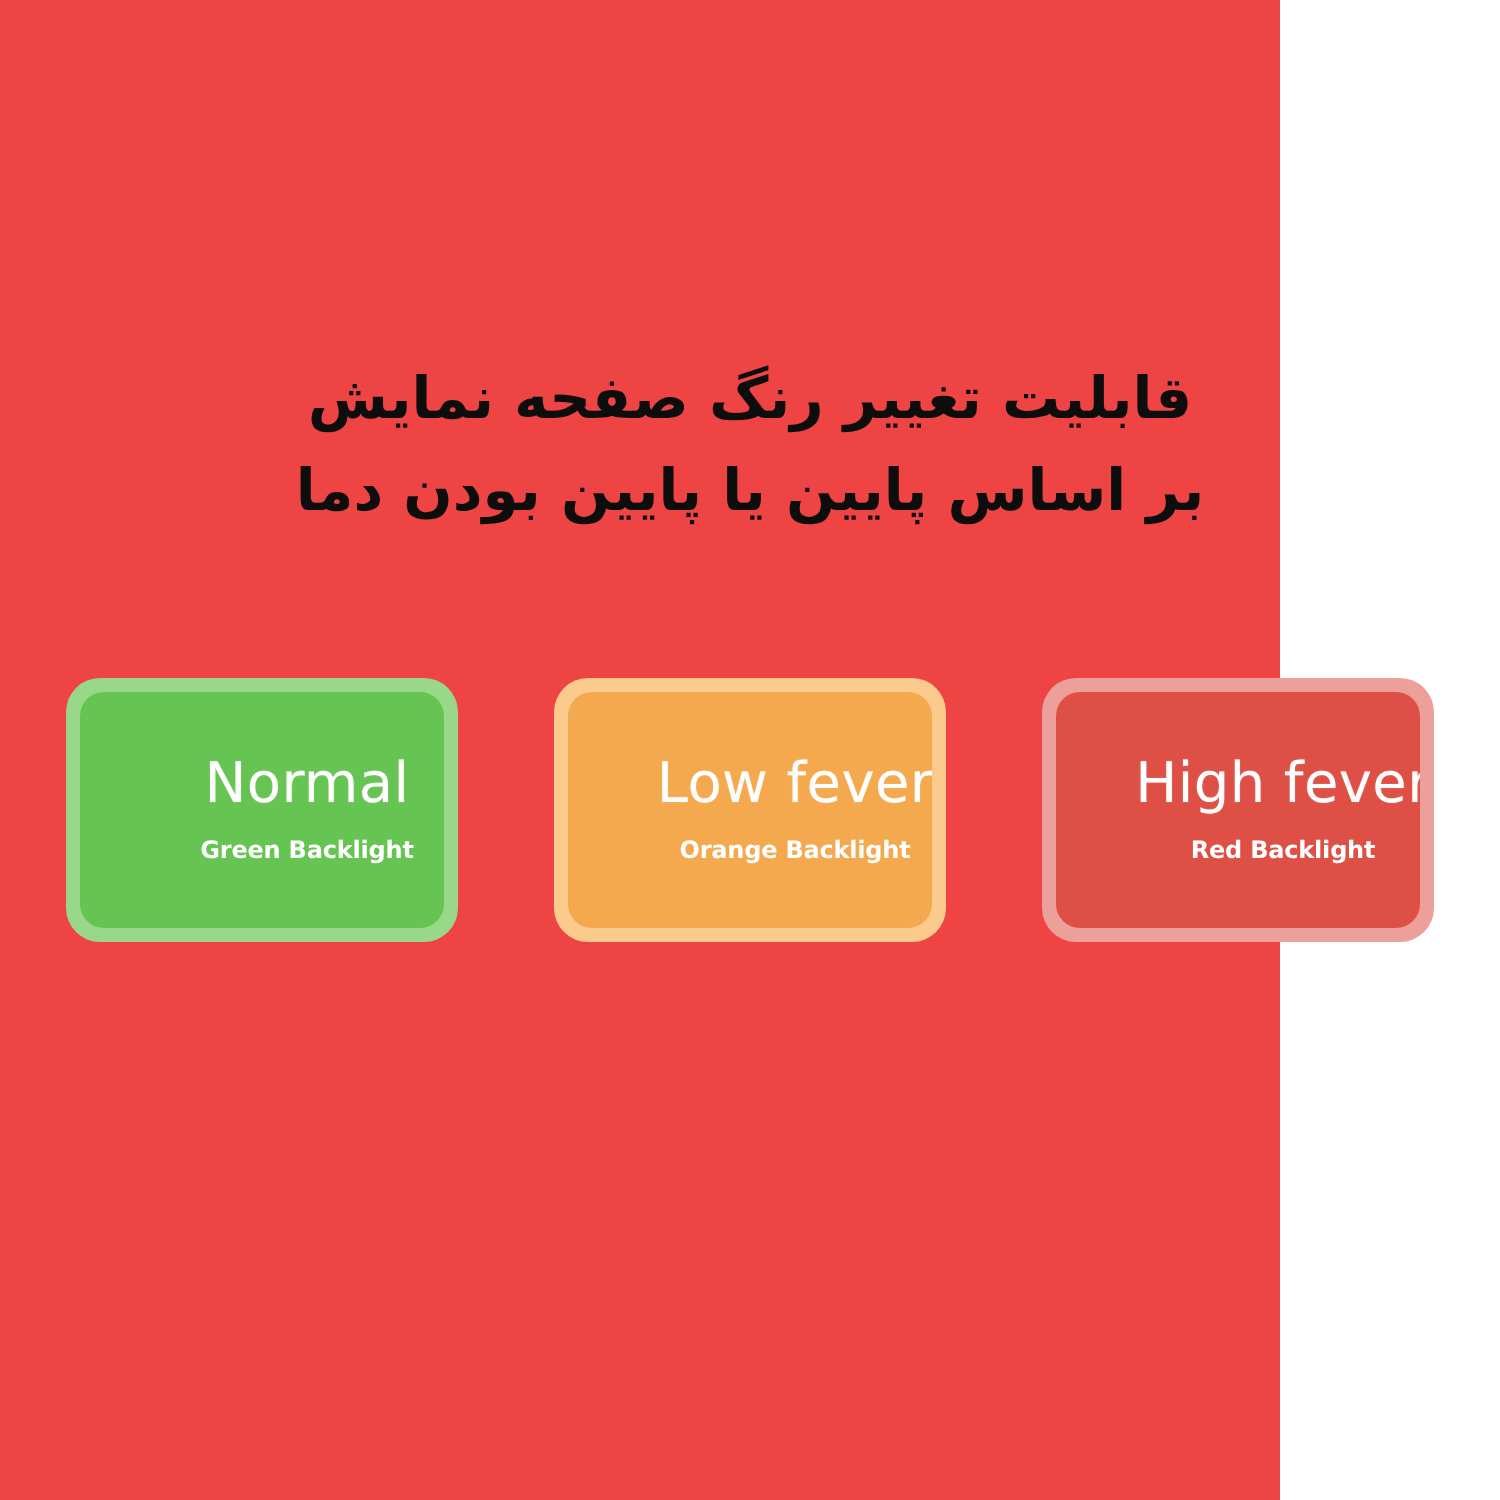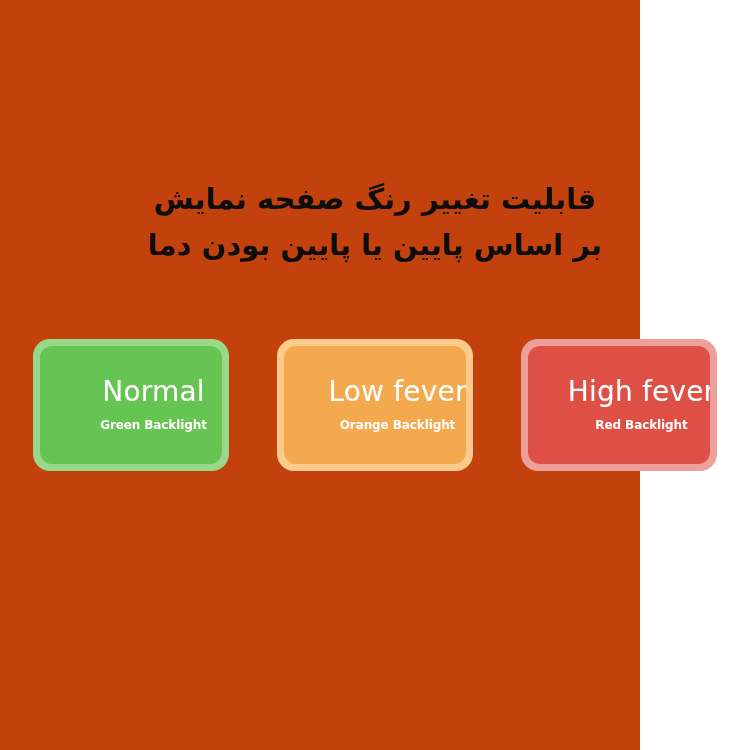--- a/index.html
+++ b/index.html
@@ -14,21 +14,21 @@
     overflow: hidden;
     position: relative;
   }
 
   #page {
     position: absolute;
     left: 0;
     top: 0;
     width: 640px;
     height: 750px;
-    background: #c2410c;
+    background: #ef4444;
   }
 
   
   .headline {
     position: absolute;
     left: 0;
     top: 176px;
     width: 750px;
     text-align: center;
     direction: rtl;

